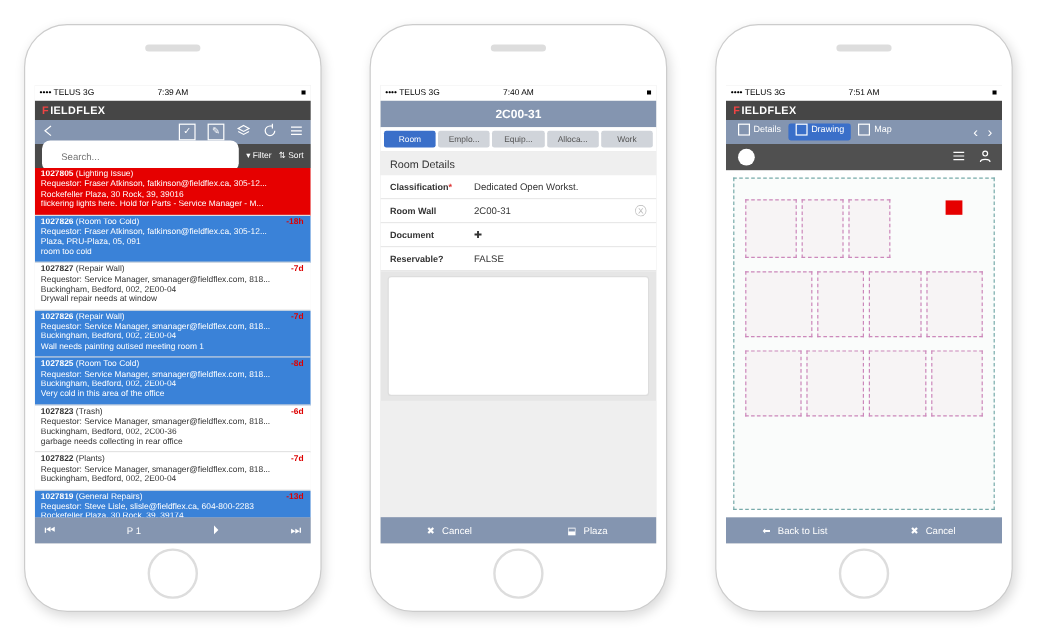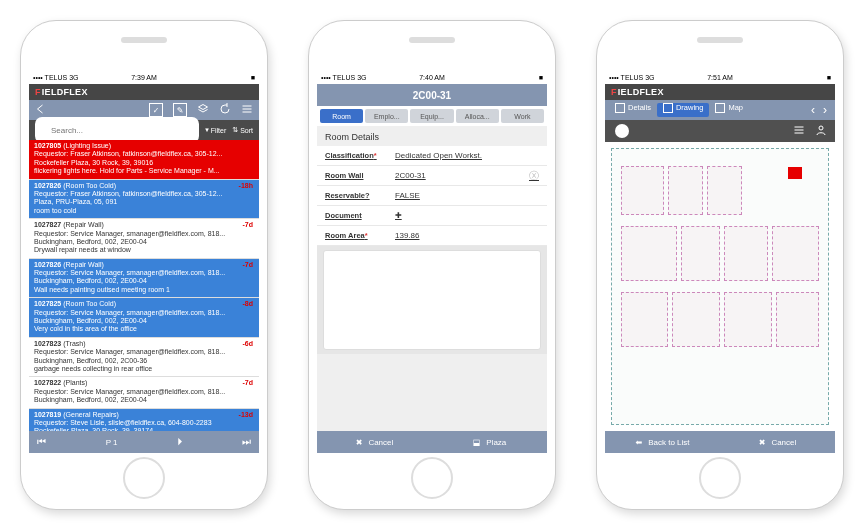--- a/index.html
+++ b/index.html
@@ -27,21 +27,21 @@
   .row .id { font-weight:700; }
   .row .title { }
   .row .line { white-space:nowrap; overflow:hidden; text-overflow:ellipsis; }
   .pager { height:22px; background:#8495b0; display:flex; align-items:center; justify-content:space-between; padding:0 8px; color:#fff; font-size:10px; }
   .pager .mid { font-size:8px; }
   
   .tabbar { height:20px; background:#fff; display:flex; gap:2px; padding:3px; }
   .tabbar .tab { flex:1; background:#d0d4da; color:#555; font-size:7px; display:flex; align-items:center; justify-content:center; border-radius:2px; }
   .tabbar .tab.active { background:#3a6fc9; color:#fff; }
   .section-h { font-weight:400; font-size:9px; padding:6px 8px 4px; background:#efefef; }
-  .form { background:#fff;text-decoration:underline; }
+  .form { background:#fff; }
   .form-row { display:flex; align-items:center; border-bottom:1px solid #e8e8e8; height:20px; padding:0 8px; }
   .form-row .lbl { width:70px; font-weight:600; font-size:7.5px; }
   .form-row .lbl .req { color:#d33; }
   .form-row .val { flex:1; font-size:8px; color:#333; }
   .form-row .clr { color:#bbb; font-size:10px; }
   .comments-area { background:#fff; margin:4px 6px; height:100px; border:1px solid #ddd; border-radius:3px; }
   .footer2 { height:22px; background:#8495b0; display:flex; align-items:center; color:#fff; font-size:8px; }
   .footer2 .half { flex:1; display:flex; align-items:center; justify-content:center; gap:6px; }
   
   .segbar { height:20px; background:#8495b0; display:flex; align-items:center; padding:0 4px; gap:0; }
@@ -186,30 +186,26 @@
         <div class="form-row">
           <div class="lbl">Classification<span class="req">*</span></div>
           <div class="val">Dedicated Open Workst.</div>
         </div>
         <div class="form-row">
           <div class="lbl">Room Wall</div>
           <div class="val">2C00-31</div>
           <span class="clr">ⓧ</span>
         </div>
         <div class="form-row">
+          <div class="lbl">Document</div>
+          <div class="val">✚</div>
+        </div>
+        <div class="form-row">
           <div class="lbl">Reservable?</div>
           <div class="val">FALSE</div>
-        </div>
-        <div class="form-row">
-          <div class="lbl">Document</div>
-          <div class="val">✚</div>
-        </div>
-        <div class="form-row">
-          <div class="lbl">Room Area<span class="req">*</span></div>
-          <div class="val">139.86</div>
         </div>
       </div>
     <div class="comments-area"></div>
     <div style="flex:1;background:#efefef"></div>
     <div class="footer2">
       <div class="half">
         <span>✖</span>
           <span>Cancel</span>
       </div>
       <div class="half">

